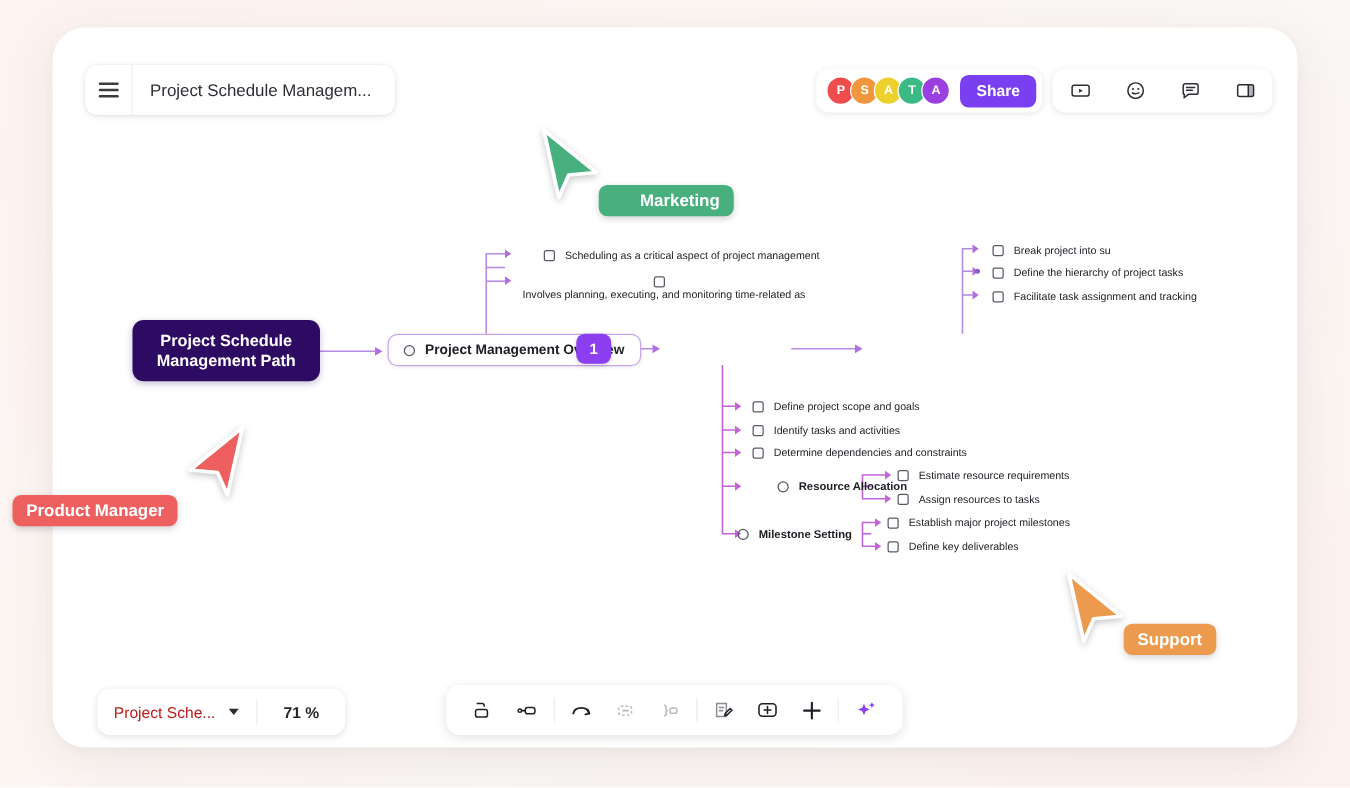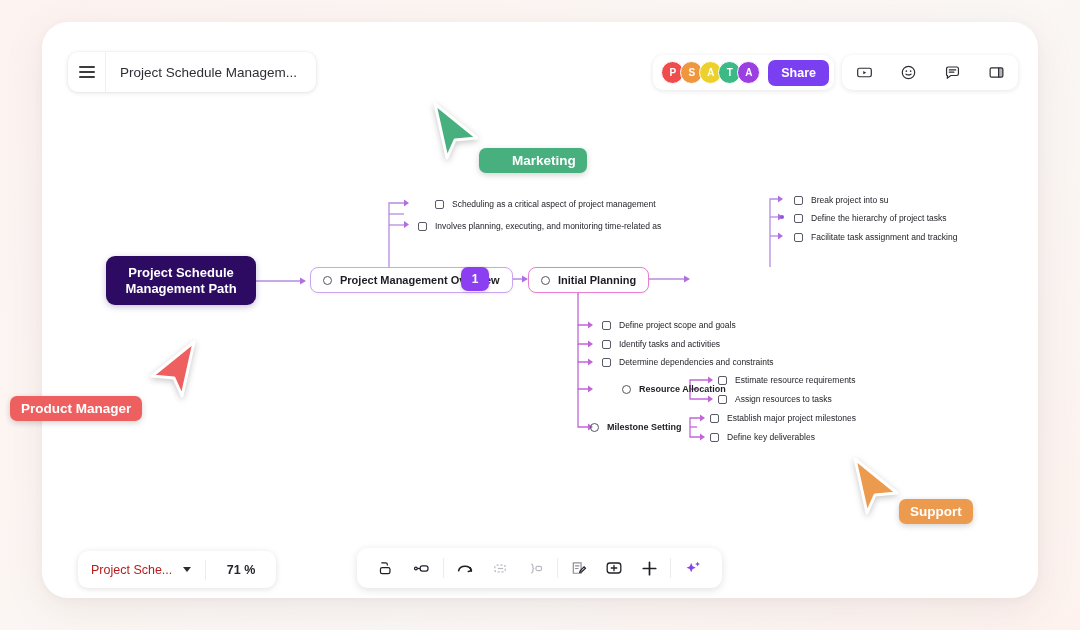--- a/index.html
+++ b/index.html
@@ -364,31 +364,27 @@
       <div>Management Path</div>
     </div>
   </div>
 
   <div class="node n-purple" style="left:310px; top:267px;">
     <span class="circ"></span>
     <span>Project Management Overview</span>
   </div>
   <div class="badge-1">1</div>
 
-  <div class="node n-pink" style="left:528px; top:267px;">
-    <span class="circ"></span>
-    <span>Initial Planning</span>
-  </div>
 
 
   <div class="leaf" style="left:435px; top:199px;">
     <span class="cb"></span>
     <span>Scheduling as a critical aspect of project management</span>
   </div>
-  <div class="leaf" style="left:418px; top:221px;">
+  <div class="leaf" style="left:418px; top:221px;flex-direction:column;">
     <span class="cb"></span>
     <span>Involves planning, executing, and monitoring time-related as</span>
   </div>
 
   <div class="leaf" style="left:794px; top:195px;">
     <span class="cb"></span>
     <span>Break project into su</span>
   </div>
   <div class="leaf" style="left:794px; top:213px;">
     <span class="cb"></span>

